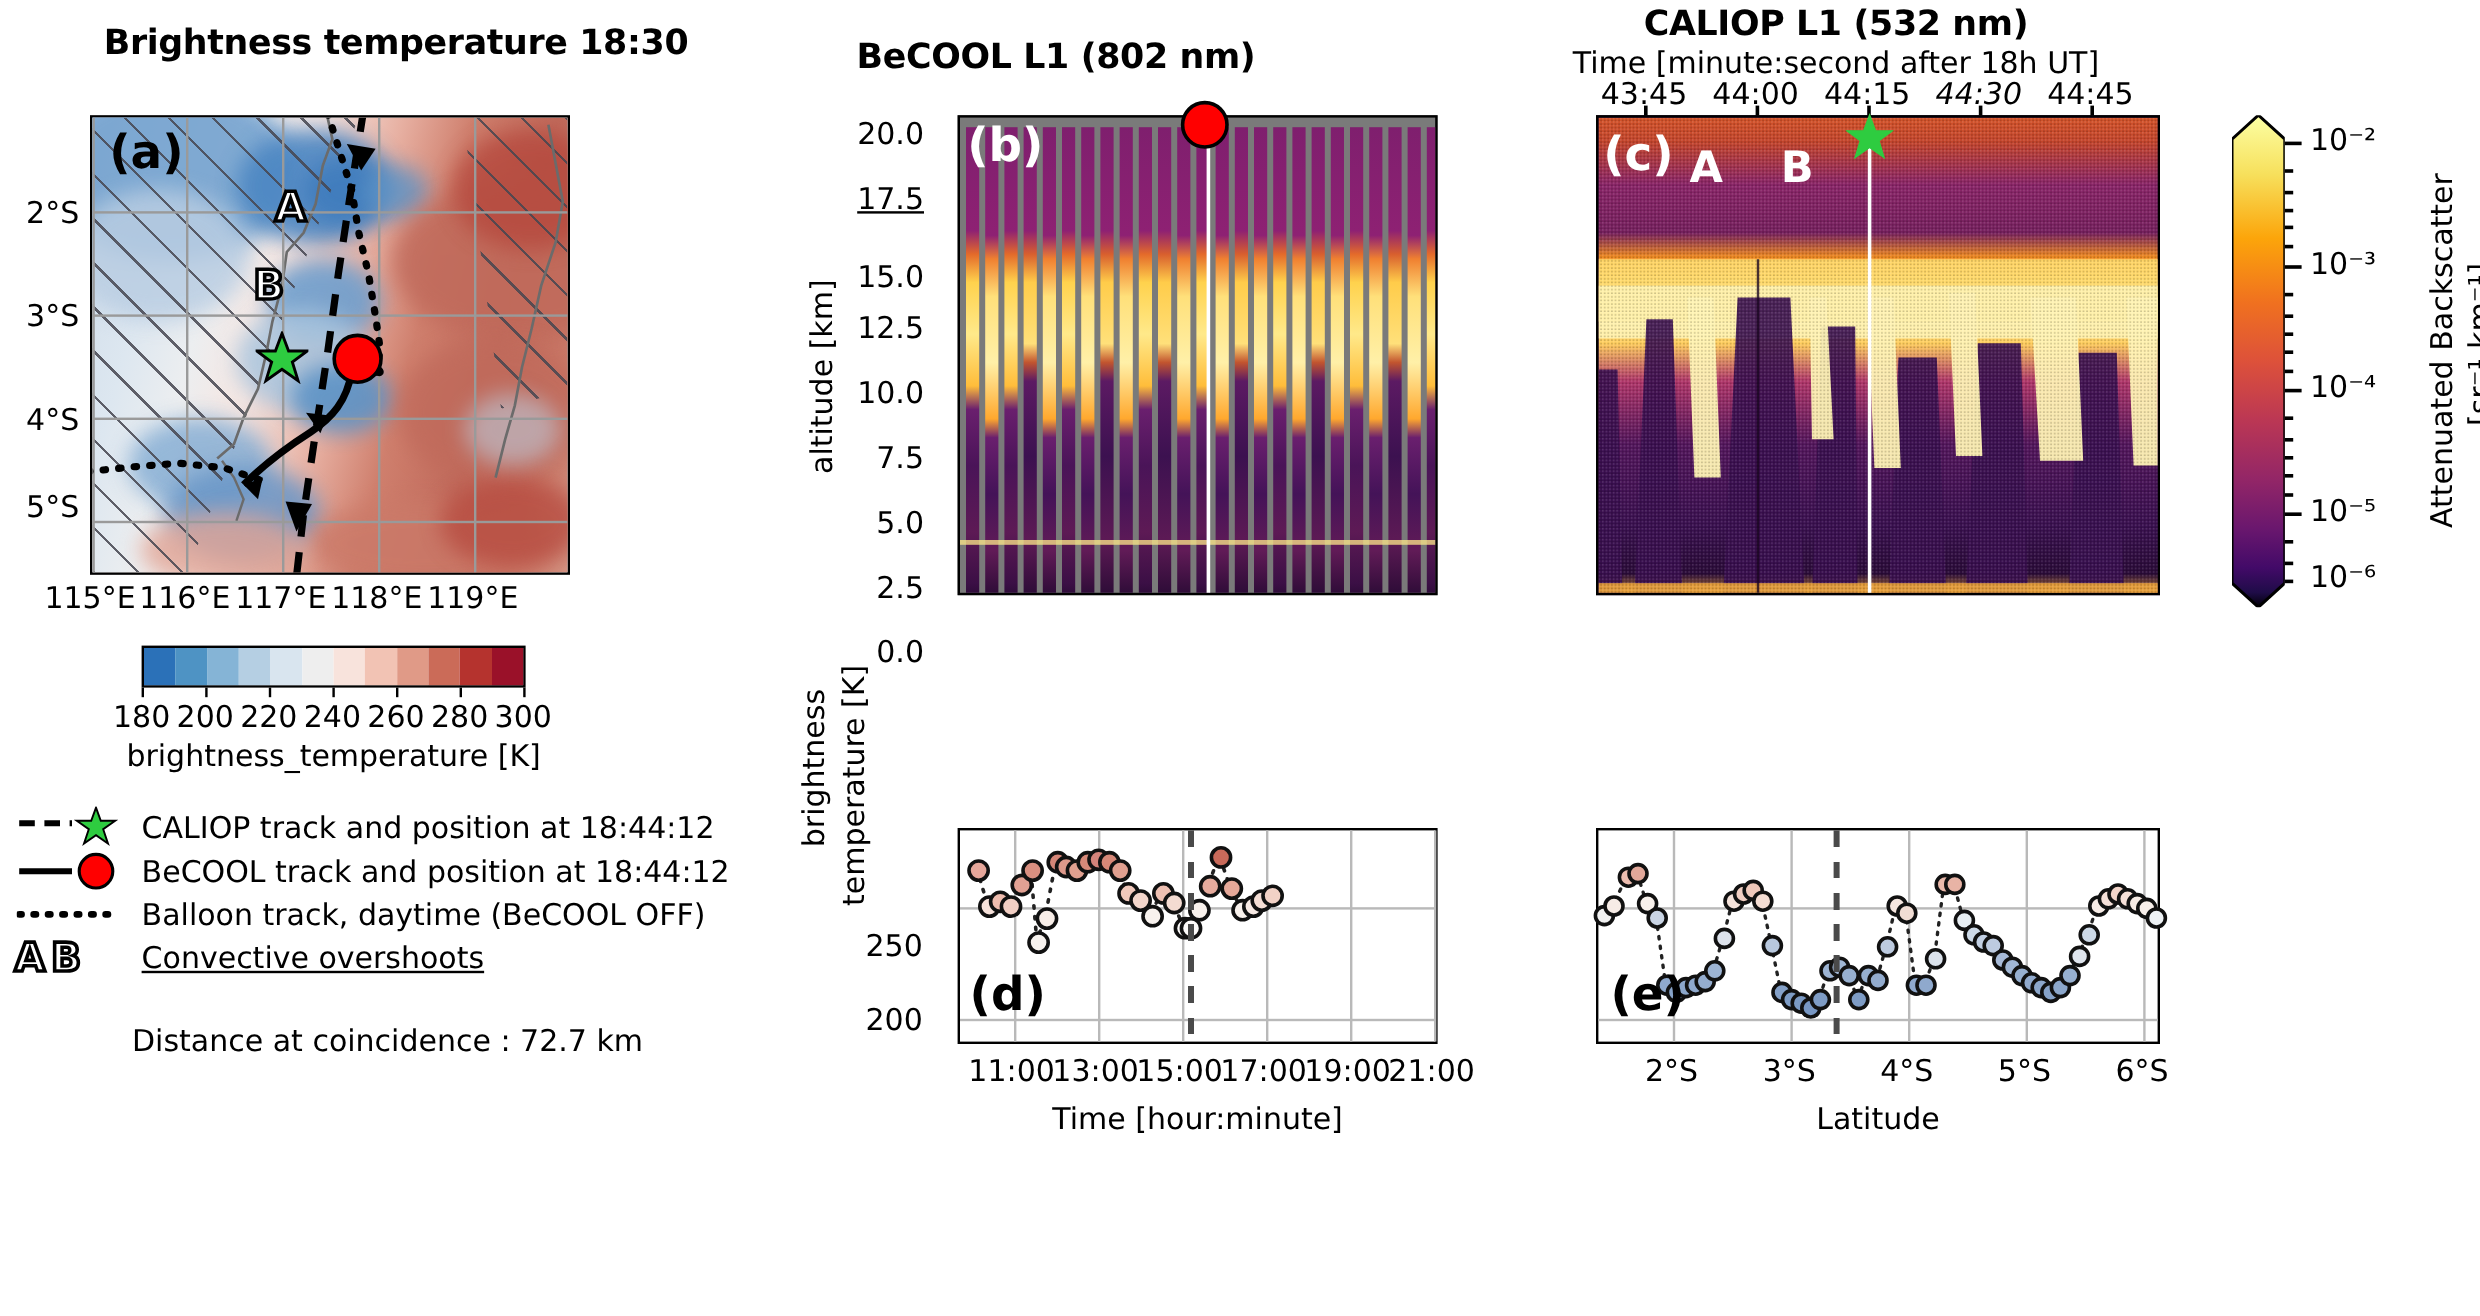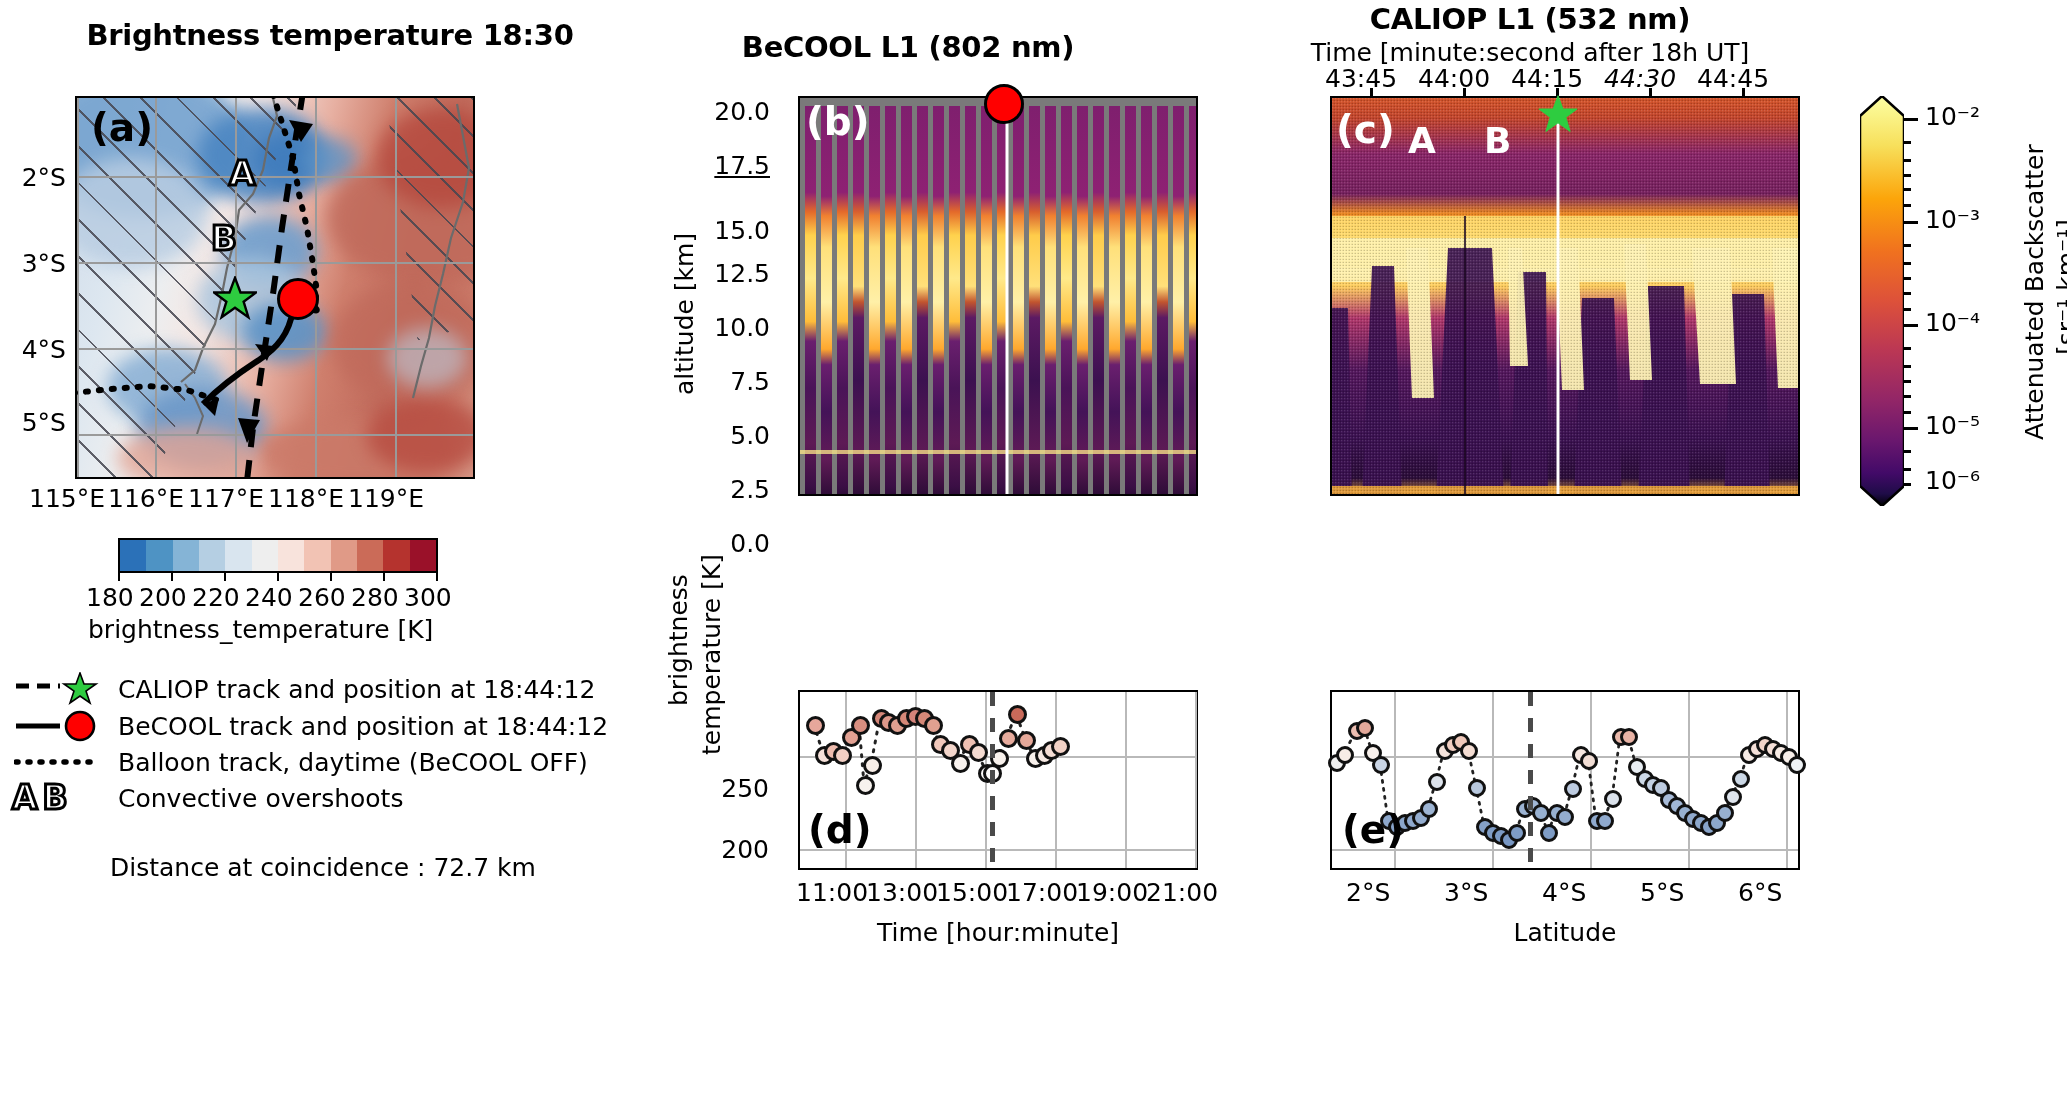--- a/index.html
+++ b/index.html
@@ -1,21 +1,21 @@
 <!DOCTYPE html>
 <html><head>
 <meta charset="utf-8">
 <style>
   html,body{margin:0;padding:0;background:#ffffff;}
   body{width:2067px;height:1097px;position:relative;overflow:hidden;
        font-family:"DejaVu Sans","Liberation Sans",sans-serif;color:#000;}
   .abs{position:absolute;}
   .ttl{font-weight:bold;text-align:center;font-size:29px;letter-spacing:-.3px;}
   .sub{text-align:center;font-size:25px;}
-  .tick{font-size:25px;}
+  .tick{font-size:25px;text-align:center;}
   .ticky{font-size:25px;text-align:right;}
   .axlab{font-size:25px;text-align:center;}
   .panel-lab{font-weight:bold;font-size:39px;line-height:1;}
   .frame{border:2px solid #000;box-sizing:border-box;}
   .vrot{transform-origin:0 0;white-space:nowrap;}
 
   
   #map-a{overflow:hidden;}
   .mapbg{position:absolute;inset:0;}
   .grid-line{position:absolute;background:#9a9a9a;}
@@ -173,25 +173,25 @@
   <circle cx="66" cy="17" r="14" fill="#ff0000" stroke="#000" stroke-width="2.6"></circle>
 </svg>
 <div class="abs leg-txt" style="left:118px;top:712px;width:520px;">BeCOOL track and position at 18:44:12</div>
 
 <svg class="abs" style="left:14px;top:746px;width:94px;height:30px;" viewBox="0 0 94 30">
   <line x1="2" y1="16" x2="82" y2="16" stroke="#000" stroke-width="5.5" stroke-dasharray="2 10" stroke-linecap="round"></line>
 </svg>
 <div class="abs leg-txt" style="left:118px;top:748px;width:560px;">Balloon track, daytime (BeCOOL OFF)</div>
 
 <div class="abs" style="left:12px;top:778px;font-size:33px;font-weight:bold;color:#fff;-webkit-text-stroke:3px #000;letter-spacing:5px;">AB</div>
-<div class="abs leg-txt" style="left:118px;top:784px;width:480px;">Convective overshoots</div>
+<div class="abs leg-txt" style="left:118px;top:784px;width:480px;text-decoration:underline;">Convective overshoots</div>
 
 <div class="abs leg-txt" style="left:110px;top:853px;width:540px;">Distance at coincidence : 72.7 km</div>
 
-<div class="abs ttl" style="left:708px;top:30px;width:400px;text-align:center;">BeCOOL L1 (802 nm)</div>
+<div class="abs ttl" style="left:680px;top:30px;width:400px;text-align:center;">BeCOOL L1 (802 nm)</div>
 
 <div class="abs vrot" style="left:670px;top:395px;font-size:25px;transform:rotate(-90deg);">altitude [km]</div>
 
 <div class="abs ticky" style="left:690px;top:97px;width:80px;">20.0</div>
 <div class="abs ticky" style="left:690px;top:151px;width:80px;text-decoration:underline;">17.5</div>
 <div class="abs ticky" style="left:690px;top:216px;width:80px;text-align:right;">15.0</div>
 <div class="abs ticky" style="left:690px;top:259px;width:80px;">12.5</div>
 <div class="abs ticky" style="left:690px;top:313px;width:80px;">10.0</div>
 <div class="abs ticky" style="left:690px;top:367px;width:80px;">7.5</div>
 <div class="abs ticky" style="left:690px;top:421px;width:80px;">5.0</div>

